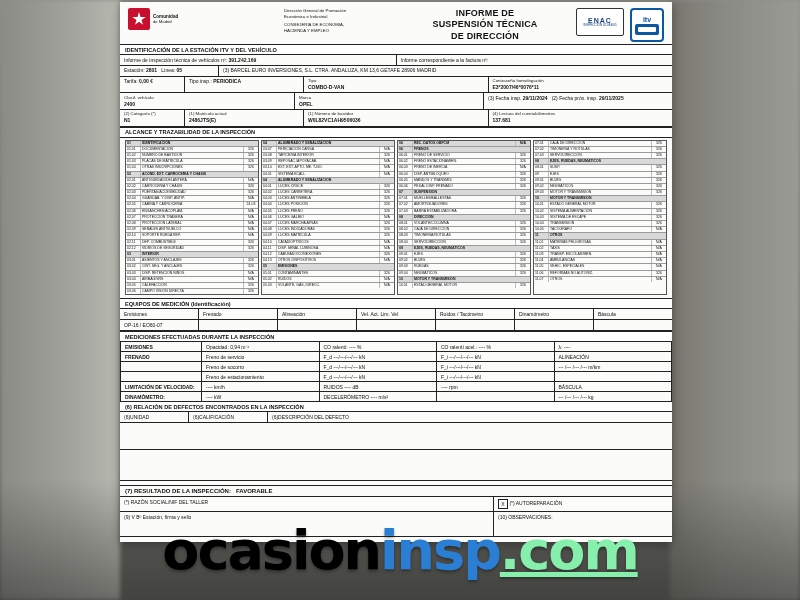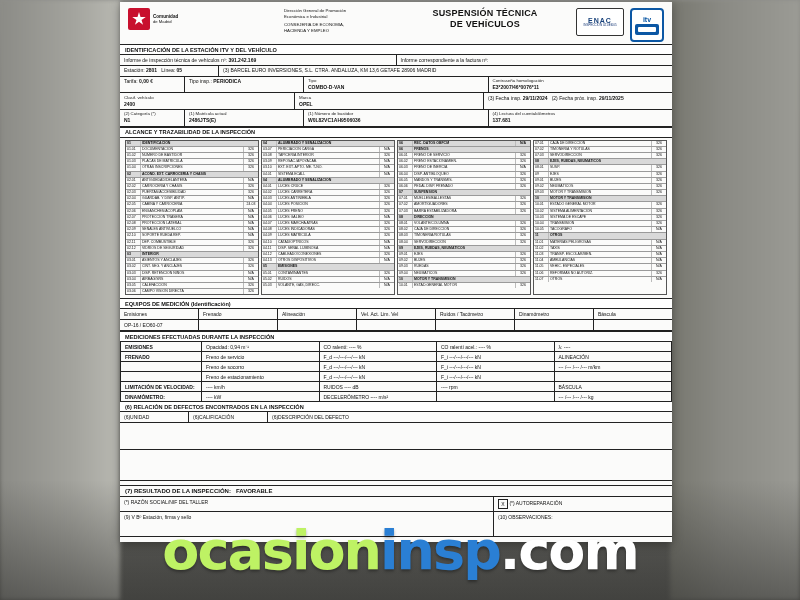--- a/index.html
+++ b/index.html
@@ -112,23 +112,23 @@
   .blank{height:26px;border-bottom:1px solid #222;}
   .blank2{height:30px;}
 
   
   .logo{
     position:absolute;left:0;right:0;bottom:18px;text-align:center;
     font-size:54px;font-weight:bold;letter-spacing:-2px;
     color:#1b3a8f;font-family:"DejaVu Sans", sans-serif;
     text-shadow:0 2px 3px rgba(0,0,0,.35);
   }
-  .logo .o{color:#bef264;}
+  .logo .o{color:#000000;}
   .logo .plus{color:#2a7fd4;}
-  .logo .dom{color:#ffffff;}
+  .logo .dom{color:#86efac;text-decoration:underline;}
 </style>
 </head>
 <body>
 
 <div class="bg-photo"></div>
 <div class="bg-left"></div>
 <div class="bg-right"></div>
 <div class="bg-bottom"></div>
 
 <div class="sheet">
@@ -141,22 +141,23 @@
         <span>de Madrid</span>
       </div>
     </div>
     <div class="hdr-org">
       <div>Dirección General de Promoción</div>
       <div>Económica e Industrial</div>
       <div style="margin-top:3px;">CONSEJERÍA DE ECONOMÍA,</div>
       <div>HACIENDA Y EMPLEO</div>
     </div>
     <div class="hdr-title">
+      <div>INFORME DE</div>
       <div>SUSPENSIÓN TÉCNICA</div>
-      <div>DE VEHÍCULOS</div>
+      <div>DE DIRECCIÓN</div>
     </div>
     <div class="enac">
       <div class="e">ENAC</div>
       <div style="font-size:3px;text-align:center;">INSPECCIÓN
 021/EI005</div>
     </div>
     <div class="itv-badge">
       <div class="t">itv</div>
       <div class="c"></div>
     </div>

